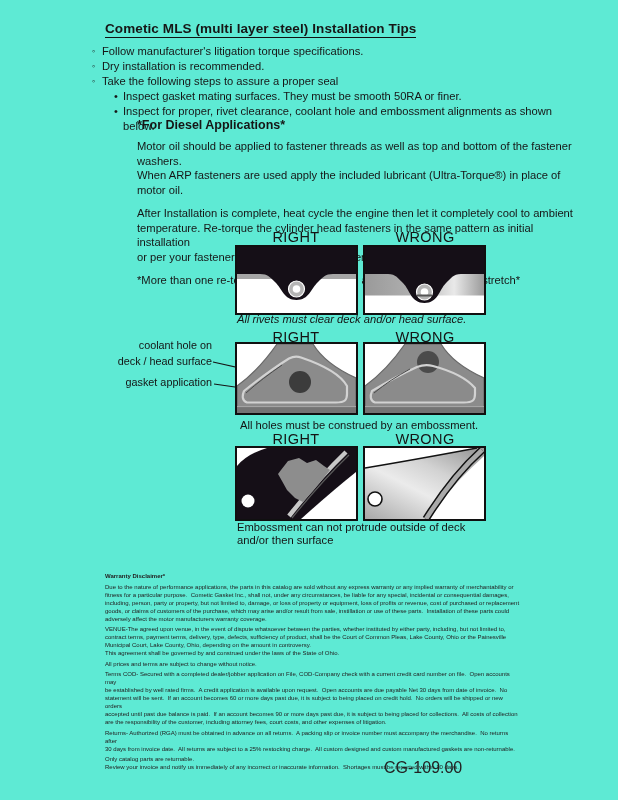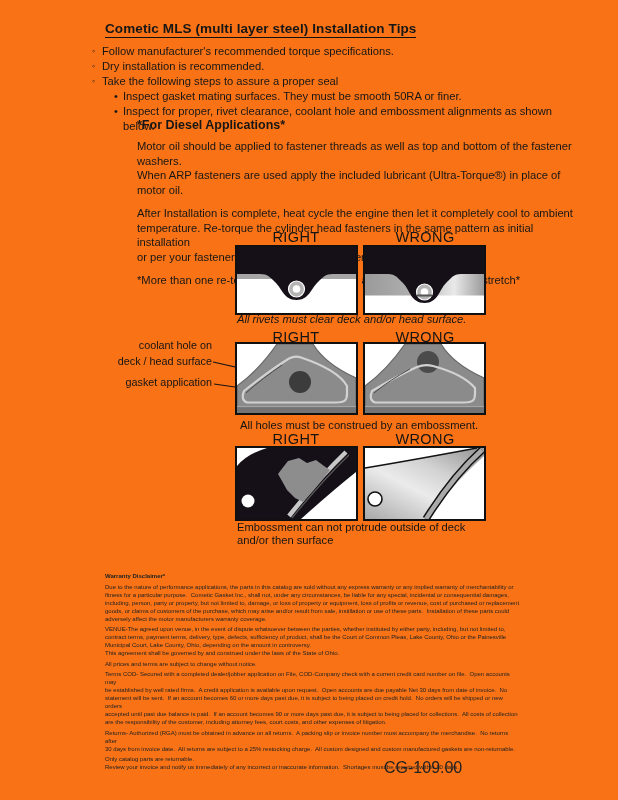--- a/index.html
+++ b/index.html
@@ -1,17 +1,17 @@
 <!DOCTYPE html>
 <html><head>
 <meta charset="utf-8">
 <style>
   html,body{margin:0;padding:0;background:#ffffff;}
   .page{
-    position:relative;width:618px;height:800px;background:#f97316;overflow:hidden;
+    position:relative;width:618px;height:800px;background:#5eead4;overflow:hidden;
     font-family:"Liberation Sans","DejaVu Sans",sans-serif;color:#161616;
   }
   .title{
     position:absolute;left:105px;top:21px;margin:0;
     font-size:13.5px;font-weight:bold;letter-spacing:.1px;
   }
   .title span{border-bottom:1.6px solid #111;padding-bottom:1px;}
   .bullets{position:absolute;left:92px;top:44px;width:470px;font-size:11.2px;line-height:15px;}
   .b-row{display:flex;}
   .b-row .mk{width:10px;flex:0 0 10px;font-size:9px;line-height:15px;}
@@ -34,21 +34,21 @@
 </head>
 <body>
 
 <div class="page">
 
   <h1 class="title"><span>Cometic MLS (multi layer steel) Installation Tips</span></h1>
 
   <div class="bullets">
     <div class="b-row">
         <span class="mk">◦</span>
-        <span>Follow manufacturer's recommended torque specifications.</span>
+        <span>Follow manufacturer's litigation torque specifications.</span>
       </div>
     <div class="b-row">
         <span class="mk">◦</span>
         <span>Dry installation is recommended.</span>
       </div>
     <div class="b-row">
         <span class="mk">◦</span>
         <span>Take the following steps to assure a proper seal</span>
       </div>
     <div class="b-row sub">

